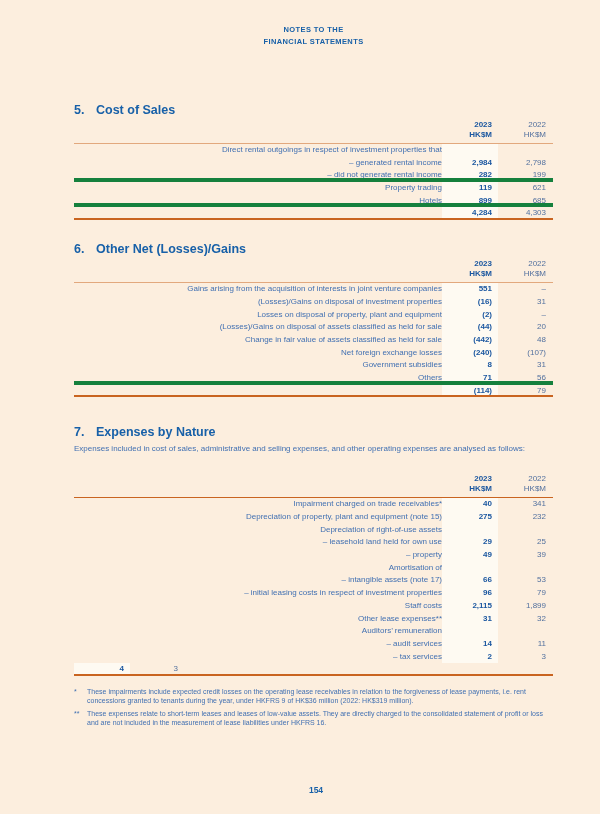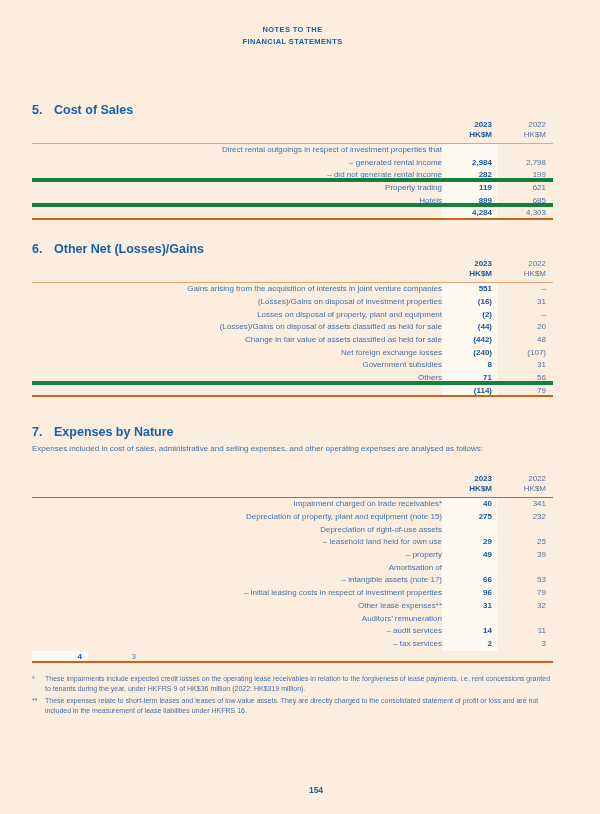--- a/index.html
+++ b/index.html
@@ -5,21 +5,21 @@
   * { box-sizing: border-box; margin: 0; padding: 0; }
   html, body { background: #fceede; }
   .page {
     position: relative;
     width: 600px;
     height: 814px;
     background: #fceede;
     font-family: "Liberation Sans", "DejaVu Sans", sans-serif;
     color: #4170b2;
     overflow: hidden;
-    padding: 24px 47px 0 32px;
+    padding: 24px 47px 0 74px;
   }
   
   .run-header {
     text-align: center;
     font-size: 7.5px;
     font-weight: bold;
     letter-spacing: 0.4px;
     color: #1760a8;
     line-height: 12px;
   }
@@ -267,20 +267,25 @@
             <div class="c-label ind1">– intangible assets (note 17)</div>
             <div class="c-cur">66</div>
             <div class="c-pri">53</div>
           </div>
           <div class="trow">
             <div class="c-label ind1">– initial leasing costs in respect of investment properties</div>
             <div class="c-cur">96</div>
             <div class="c-pri">79</div>
           </div>
           <div class="trow">
+            <div class="c-label">Staff costs</div>
+            <div class="c-cur">2,115</div>
+            <div class="c-pri">1,899</div>
+          </div>
+          <div class="trow">
             <div class="c-label">Other lease expenses**</div>
             <div class="c-cur">31</div>
             <div class="c-pri">32</div>
           </div>
           <div class="trow">
             <div class="c-label">Auditors’ remuneration</div>
             <div class="c-cur"></div>
             <div class="c-pri"></div>
           </div>
           <div class="trow">

